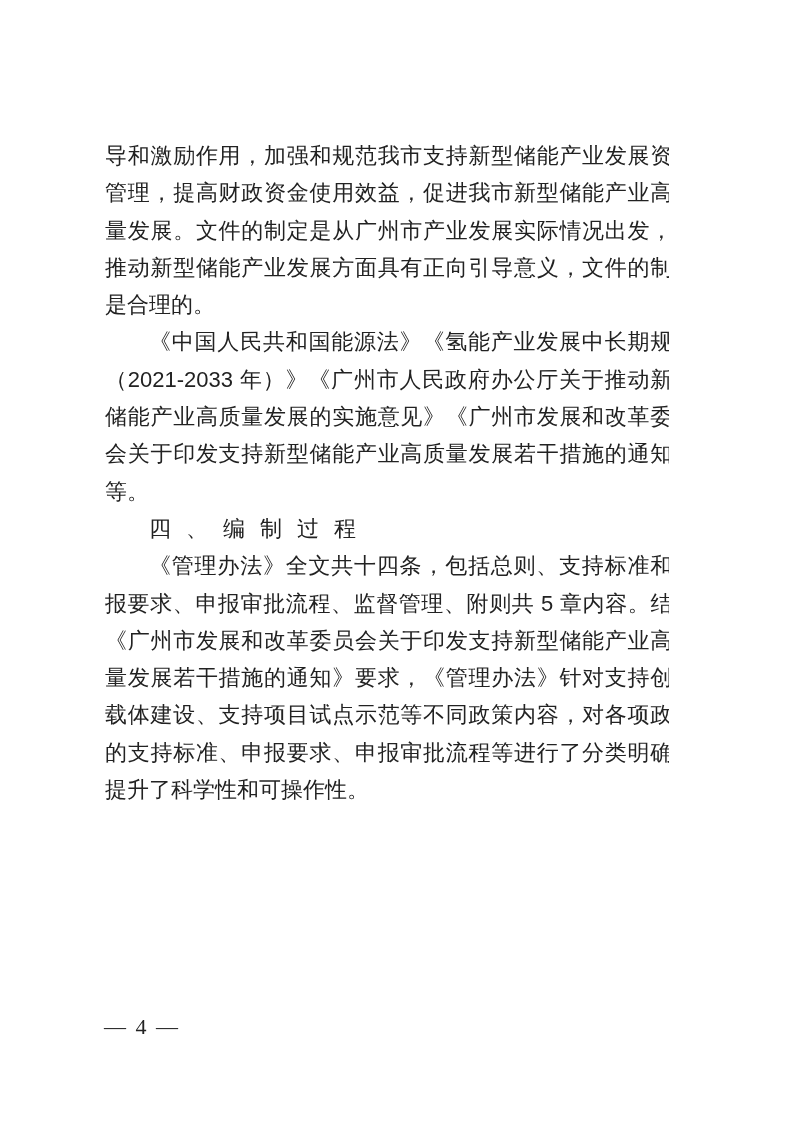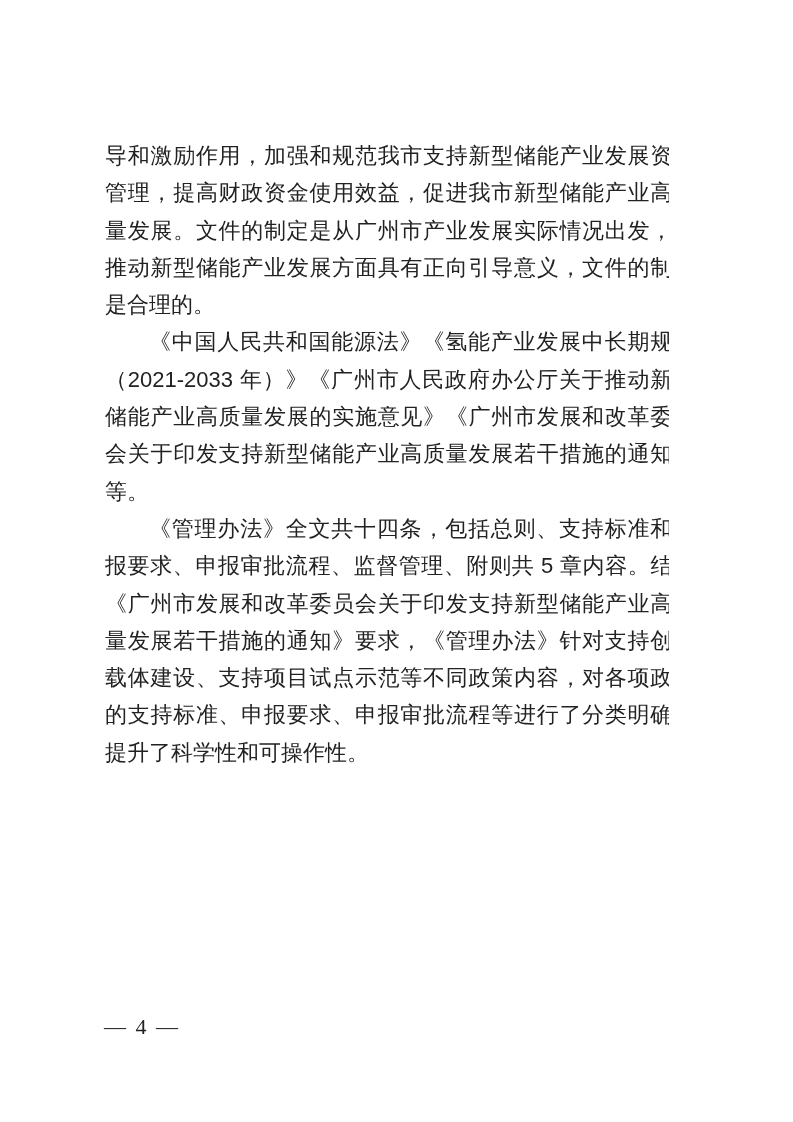--- a/index.html
+++ b/index.html
@@ -54,17 +54,18 @@
     letter-spacing: 2px;
   }
 </style>
 </head>
 <body>
 
 <div class="page">
   <div class="content">
     <p class="body-para no-indent">导和激励作用，加强和规范我市支持新型储能产业发展资金管理，提高财政资金使用效益，促进我市新型储能产业高质量发展。文件的制定是从广州市产业发展实际情况出发，在推动新型储能产业发展方面具有正向引导意义，文件的制定是合理的。</p>
     <p class="body-para">《中国人民共和国能源法》《氢能产业发展中长期规划（2021-2033 年）》《广州市人民政府办公厅关于推动新型储能产业高质量发展的实施意见》《广州市发展和改革委员会关于印发支持新型储能产业高质量发展若干措施的通知》等。</p>
+    <p class="heading loose">四、编制过程</p>
     <p class="body-para">《管理办法》全文共十四条，包括总则、支持标准和申报要求、申报审批流程、监督管理、附则共 5 章内容。结合《广州市发展和改革委员会关于印发支持新型储能产业高质量发展若干措施的通知》要求，《管理办法》针对支持创新载体建设、支持项目试点示范等不同政策内容，对各项政策的支持标准、申报要求、申报审批流程等进行了分类明确，提升了科学性和可操作性。</p>
   </div>
 
   <div class="footer">— 4 —</div>
 </div>
 
 </body></html>

